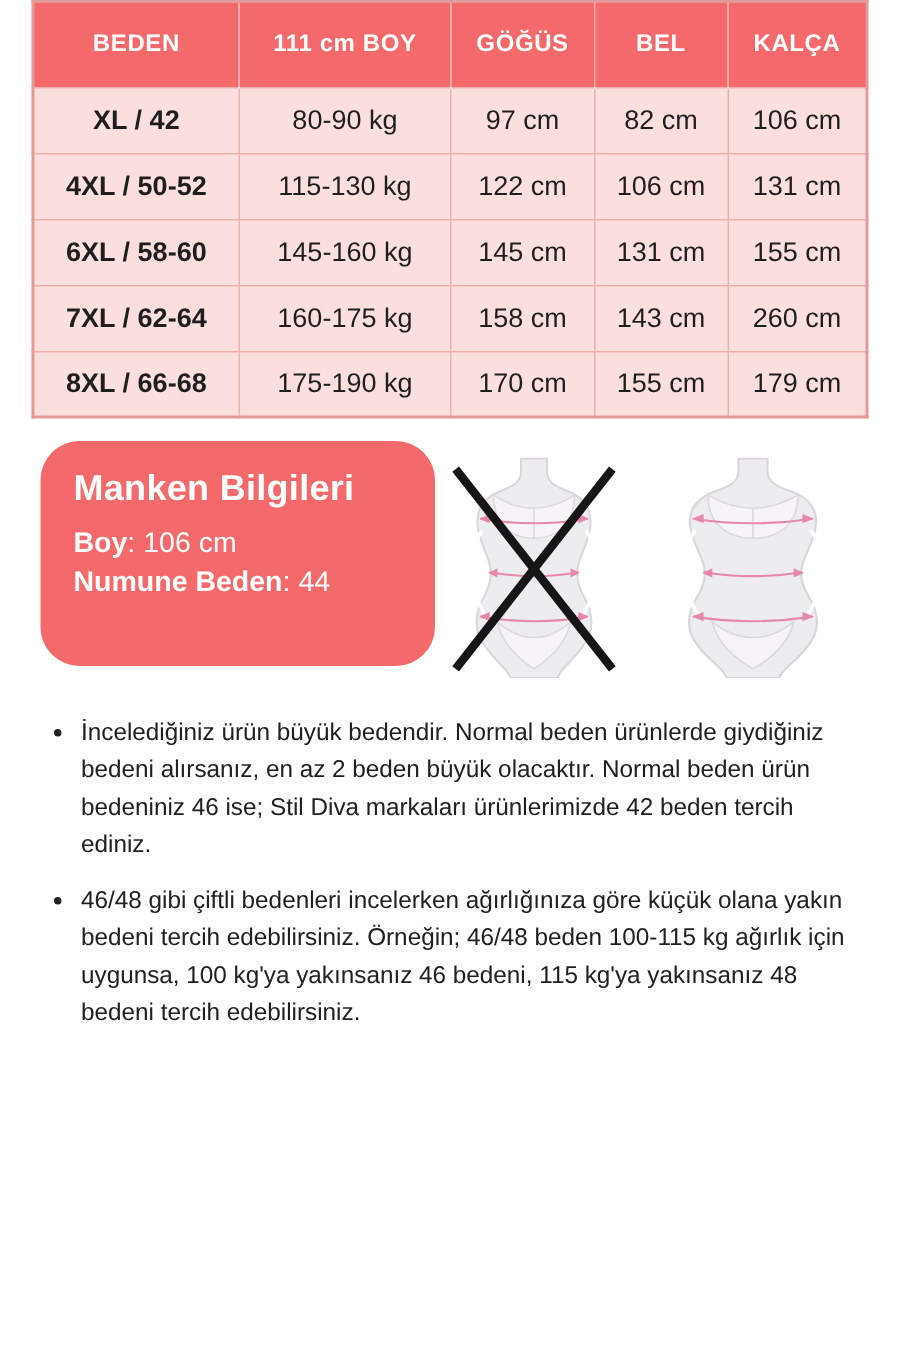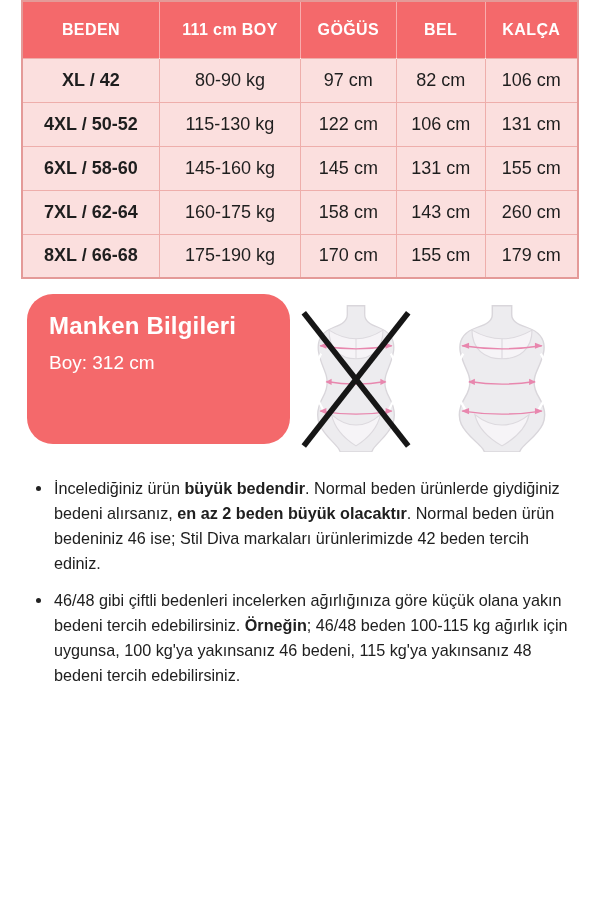--- a/index.html
+++ b/index.html
@@ -41,21 +41,21 @@
   .info-row{
     display:flex;align-items:flex-start;padding:0 27px;margin-top:15px;height:158px;
   }
   .model-box{
     width:263px;min-height:150px;background:var(--accent);border-radius:26px;
     color:#fff;padding:18px 22px 16px;flex-shrink:0;
   }
   .model-title{font-size:24px;font-weight:800;letter-spacing:.2px;}
   .model-rows{margin-top:10px;}
   .model-row{font-size:19px;line-height:26px;}
-  .model-row .lbl{font-weight:400;}
+  .model-row .lbl{font-weight:700;}
   .figures{
     flex:1;display:flex;justify-content:center;align-items:flex-start;
     gap:26px;padding-top:10px;
   }
   .figure-svg{display:block;}
   .body-fill{fill:#edecef;stroke:#d9d6db;stroke-width:1.5;}
   .arm-sep{fill:none;stroke:#ffffff;stroke-width:2.5;}
   .underwear{fill:#f6f4f7;stroke:#dcd9de;stroke-width:1.2;}
   .seam{fill:none;stroke:#dcd9de;stroke-width:1.2;}
   .measure{fill:none;stroke:var(--measure-line);stroke-width:1.6;}
@@ -65,21 +65,21 @@
     list-style:none;margin:24px 30px 0;padding:0;
   }
   ul.notes li{
     position:relative;padding-left:24px;margin-bottom:12px;
     font-size:16.2px;line-height:25px;color:#202020;
   }
   ul.notes li::before{
     content:"";position:absolute;left:6px;top:10px;width:5px;height:5px;
     border-radius:50%;background:#222;
   }
-  ul.notes .b{font-weight:700;}
+  ul.notes .b{font-weight:400;}
 </style>
 </head>
 <body>
 
 <div class="page">
 
 
   <table class="size-table">
     <colgroup>
       <col style="width:24.7%">
@@ -134,21 +134,22 @@
           <td>179 cm</td>
         </tr>
       </tbody>
   </table>
 
 
   <div class="info-row">
     <div class="model-box">
       <div class="model-title">Manken Bilgileri</div>
       <div class="model-rows">
-          <div class="model-row"><span class="lbl">Boy</span><span>: 312 cm</span></div>
+          <div class="model-row"><span class="lbl">Boy</span><span>: 106 cm</span></div>
+          <div class="model-row"><span class="lbl">Numune Beden</span><span>: 44</span></div>
         </div>
     </div>
 
     <div class="figures">
 
       <svg class="figure-svg" width="114" height="148" viewBox="0 0 130 170" aria-hidden="true">
         <path class="body-fill" d="M55,2 L75,2 L75,12 C75,19 80,23 91,27 C104,32 110,42 108,55
           C106,67 101,75 99,83 C97,91 98,98 103,107 C109,118 111,128 107,138
           C102,150 91,158 85,166 L83,170 L47,170 L45,166 C39,158 28,150 23,138
           C19,128 21,118 27,107 C32,98 33,91 31,83 C29,75 24,67 22,55

